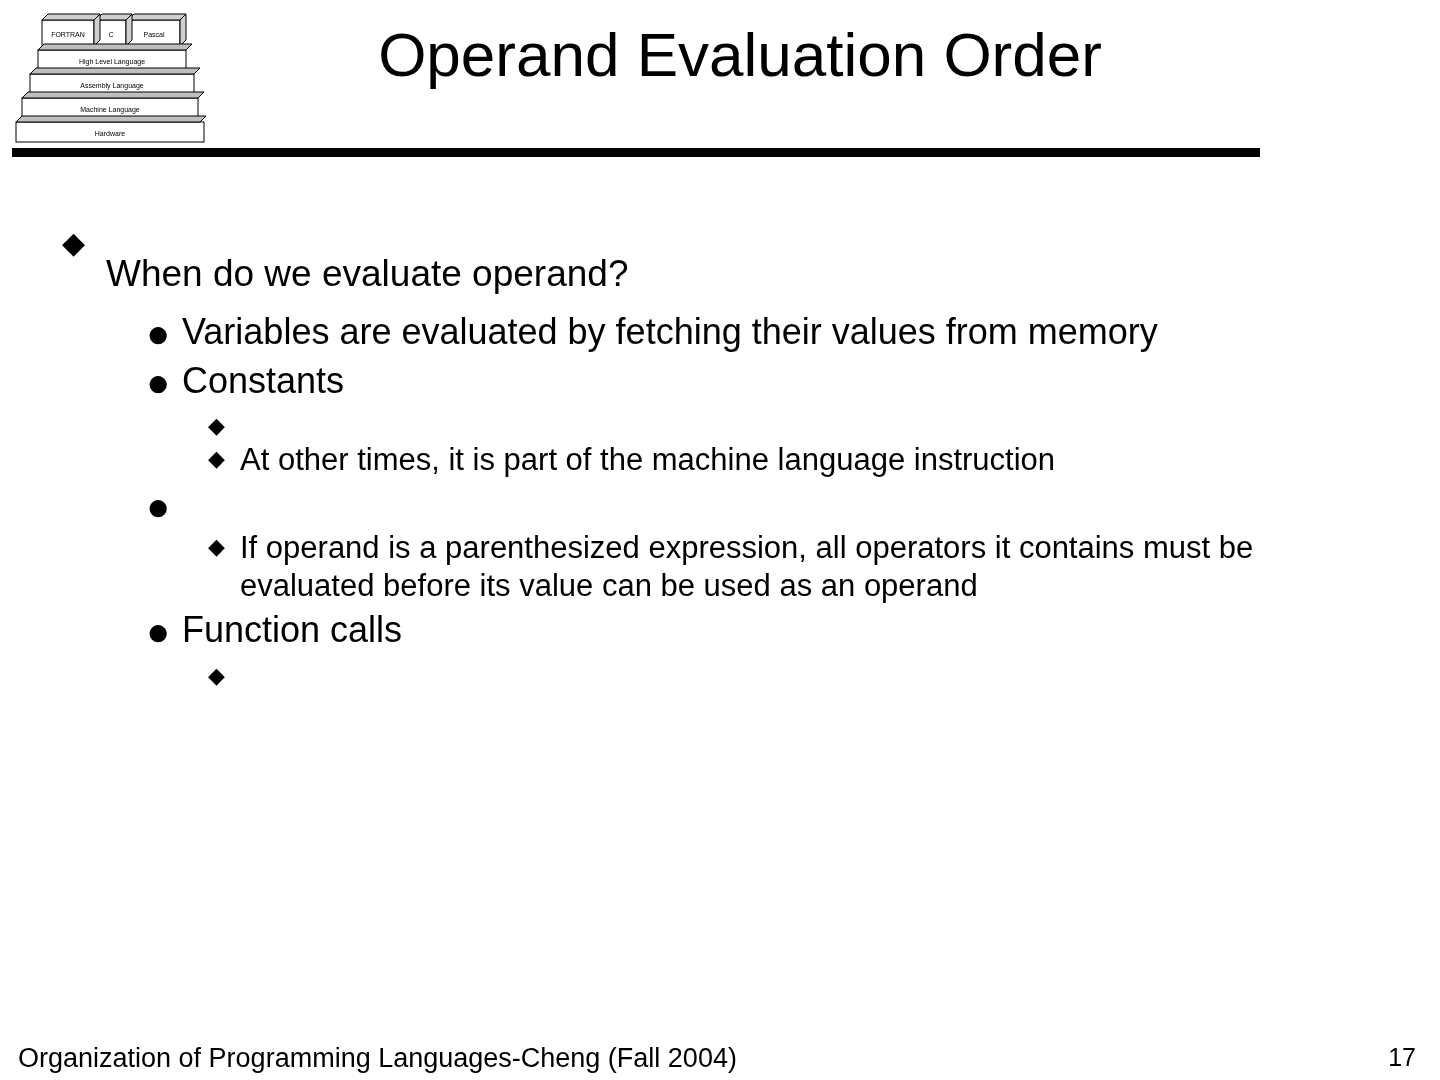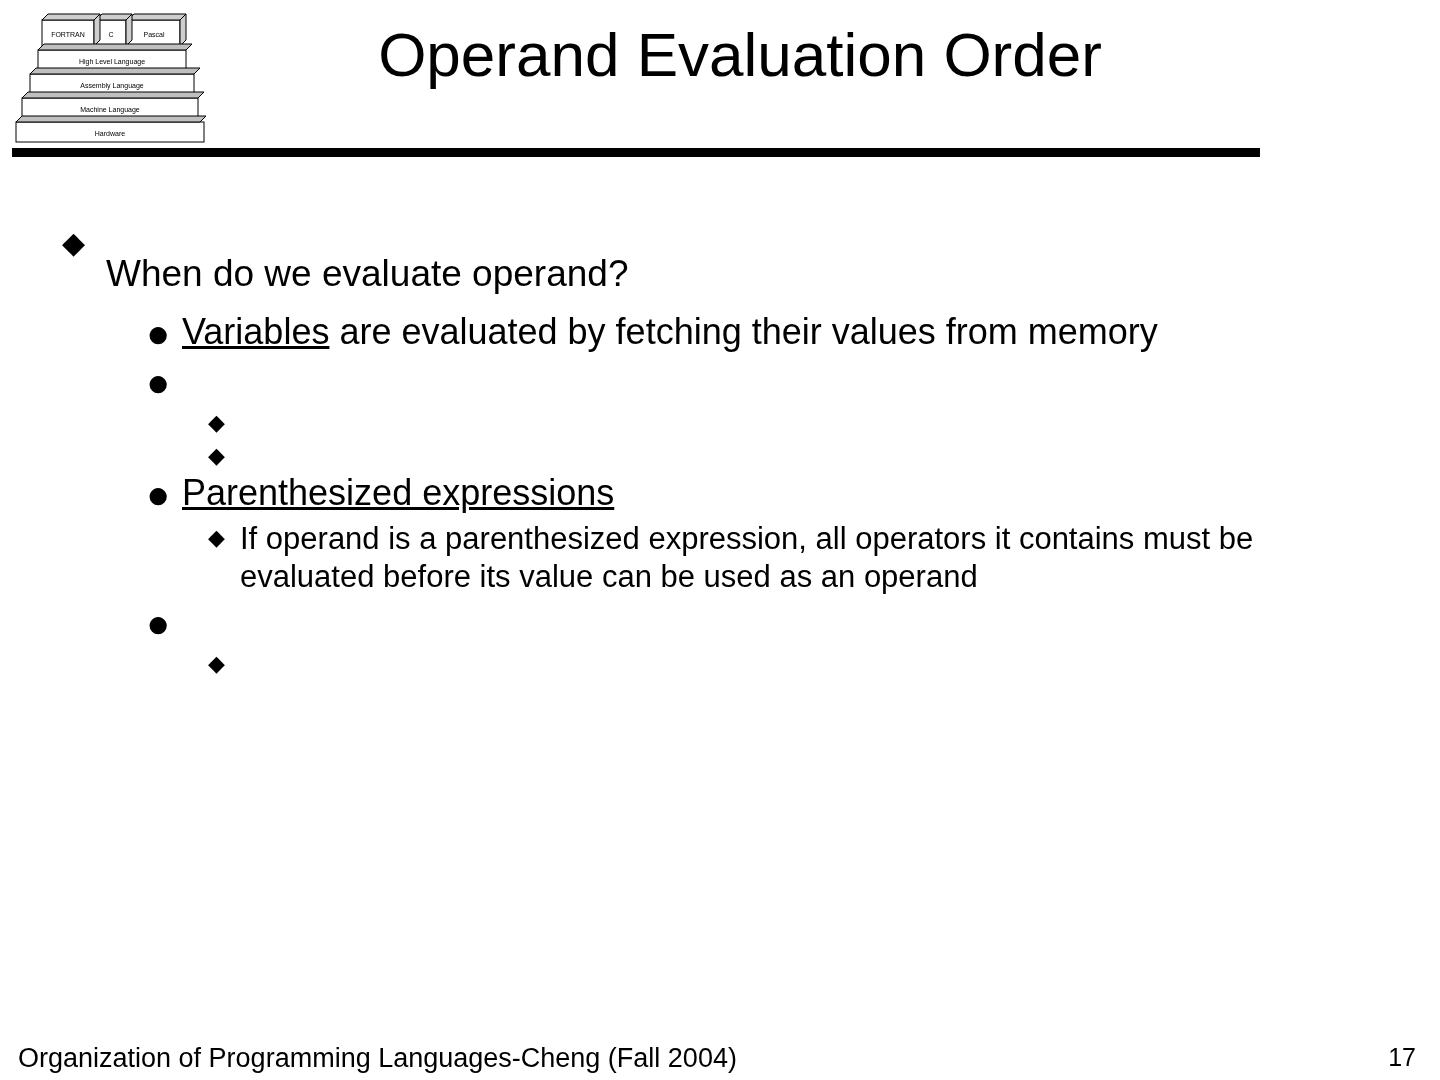--- a/index.html
+++ b/index.html
@@ -100,21 +100,20 @@
     width: 36px;
     font-size: 40px;
     line-height: 0.85;
     padding-top: 6px;
   }
   .lvl2 .bullet-text {
     font-size: 36px;
     line-height: 1.2;
   }
   .lvl2 .bullet-text .u {
-    text-decoration: underline;
   }
 
   
   .lvl3 {
     margin: 0 0 4px 0;
     padding-left: 208px;
     padding-right: 70px;
   }
   .lvl3 .marker {
     width: 32px;
@@ -198,42 +197,44 @@
     <span class="bullet-text">When do we evaluate operand?</span>
   </div>
 
   <div class="bullet-row lvl2">
     <span class="marker">●</span>
     <span class="bullet-text"><span class="u">Variables</span><span> are evaluated by fetching their values from memory</span></span>
   </div>
 
   <div class="bullet-row lvl2">
     <span class="marker">●</span>
-  </div>
-
-  <div class="bullet-row lvl3">
-    <span class="marker">◆</span>
-  </div>
-
-  <div class="bullet-row lvl3">
-    <span class="marker">◆</span>
-  </div>
-
-  <div class="bullet-row lvl2">
-    <span class="marker">●</span>
-    <span class="bullet-text"><span class="u">Parenthesized expressions</span></span>
+    <span class="bullet-text"><span class="u">Constants</span></span>
+  </div>
+
+  <div class="bullet-row lvl3">
+    <span class="marker">◆</span>
+  </div>
+
+  <div class="bullet-row lvl3">
+    <span class="marker">◆</span>
+    <span class="bullet-text">At other times, it is part of the machine language instruction</span>
+  </div>
+
+  <div class="bullet-row lvl2">
+    <span class="marker">●</span>
   </div>
 
   <div class="bullet-row lvl3">
     <span class="marker">◆</span>
     <span class="bullet-text">If operand is a parenthesized expression, all operators it contains must be evaluated before its value can be used as an operand</span>
   </div>
 
   <div class="bullet-row lvl2">
     <span class="marker">●</span>
+    <span class="bullet-text"><span class="u">Function calls</span></span>
   </div>
 
   <div class="bullet-row lvl3">
     <span class="marker">◆</span>
   </div>
 
 </div>
 
 <div class="footer-text">Organization of Programming Languages-Cheng (Fall 2004)</div>
 <div class="slide-number">17</div>

